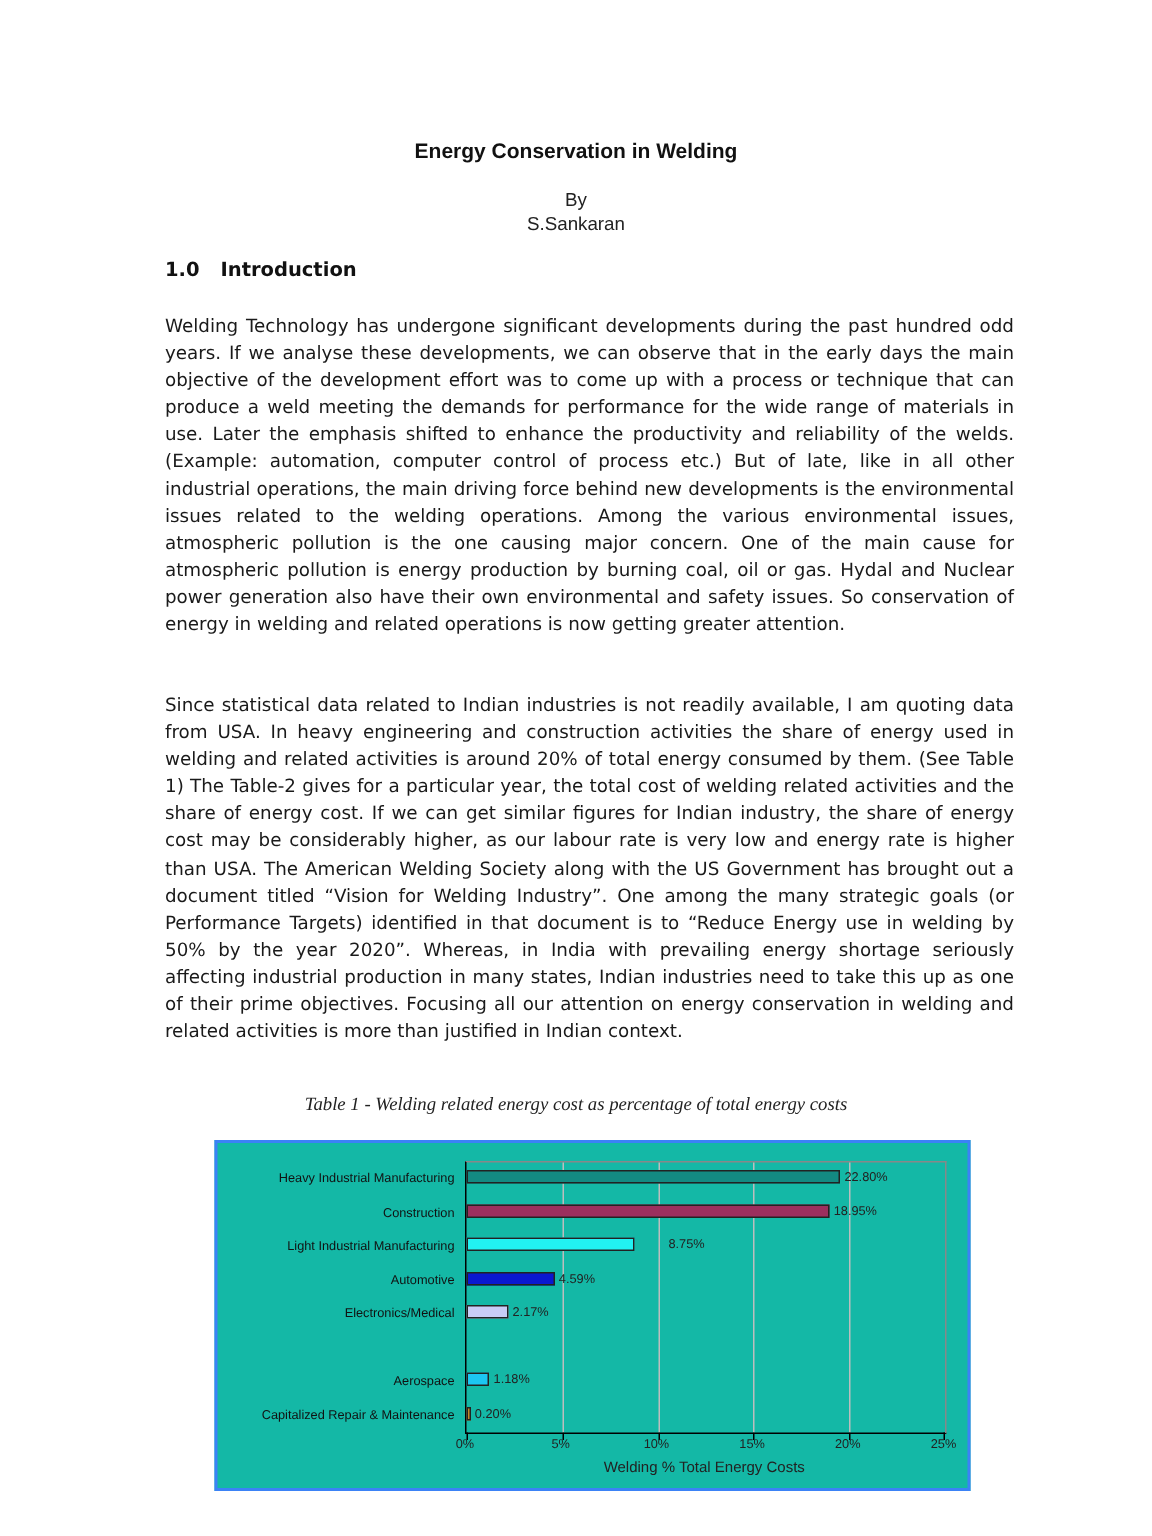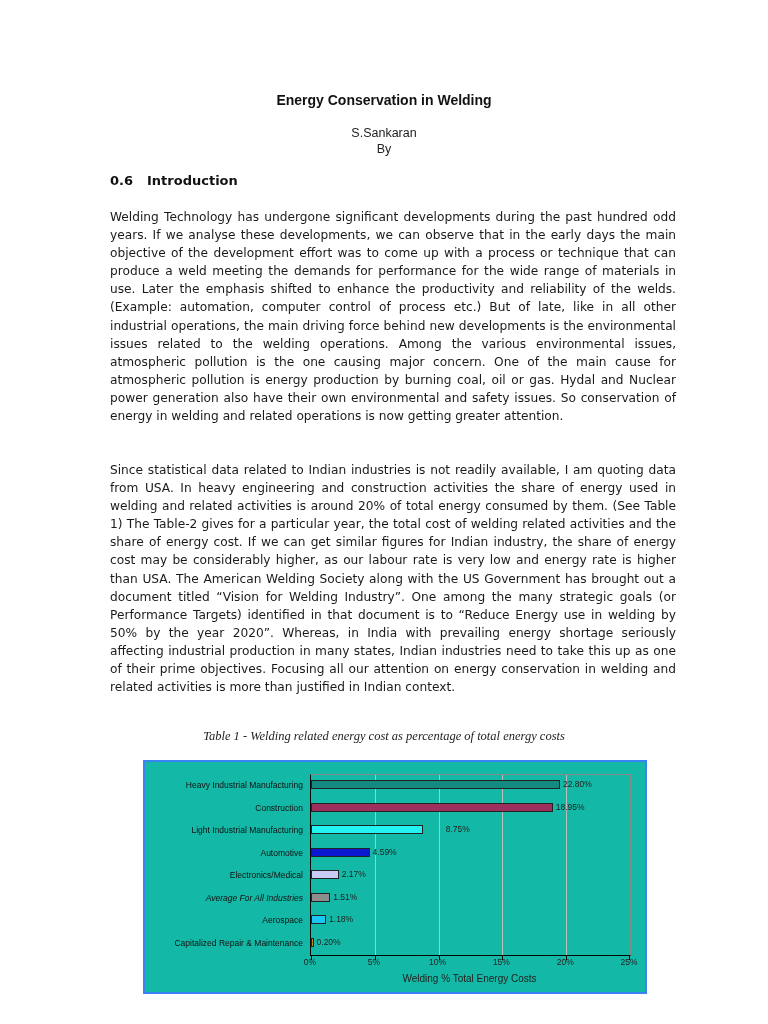--- a/index.html
+++ b/index.html
@@ -33,25 +33,25 @@
   .xtick-label { position: absolute; top: 195px; font-family: "Liberation Sans", sans-serif; font-size: 8.5px; color: #222; transform: translateX(-50%); }
   .xaxis-title { position: absolute; left: 165px; width: 319px; top: 211px; text-align: center;
     font-family: "Liberation Sans", sans-serif; font-size: 10px; color: #222; }
 </style>
 </head>
 <body>
 
 <div class="page">
   <div class="title">Energy Conservation in Welding</div>
   <div class="by">
+    <div>By</div>
     <div>S.Sankaran</div>
-    <div>By</div>
   </div>
   <div class="section">
-    <span class="num">0.6</span><span>Introduction</span>
+    <span class="num">1.0</span><span>Introduction</span>
   </div>
   <p class="para p1">Welding Technology has undergone significant developments during the past hundred odd years. If we analyse these developments, we can observe that in the early days the main objective of the development effort was to come up with a process or technique that can produce a weld meeting the demands for performance for the wide range of materials in use. Later the emphasis shifted to enhance the productivity and reliability of the welds. (Example: automation, computer control of process etc.) But of late, like in all other industrial operations, the main driving force behind new developments is the environmental issues related to the welding operations. Among the various environmental issues, atmospheric pollution is the one causing major concern. One of the main cause for atmospheric pollution is energy production by burning coal, oil or gas. Hydal and Nuclear power generation also have their own environmental and safety issues.  So conservation of energy in welding and related operations is now getting greater attention.</p>
   <p class="para p2">Since statistical data related to Indian industries is not readily available, I am quoting data from USA.  In heavy engineering and construction activities the share of energy used in welding and related activities is around 20% of total energy consumed by them. (See Table 1)  The Table-2 gives for a particular year, the total cost of welding related activities and the share of energy cost. If we can get similar figures for Indian industry, the share of energy cost may be considerably higher, as our labour rate is very low and energy rate is higher than USA. The American Welding Society along with the US Government has brought out a document titled “Vision for Welding Industry”.  One among the many strategic goals (or Performance Targets) identified in that document is to “Reduce Energy use in welding by 50% by the year 2020”. Whereas, in India with prevailing energy shortage seriously affecting industrial production in many states, Indian industries need to take this up as one of their prime objectives. Focusing all our attention on energy conservation in welding and related activities is more than justified in Indian context.</p>
 
   <div class="caption">Table 1 -  Welding related energy cost as percentage of total energy costs</div>
 
   <div class="chart-box">
     <div class="plot" id="plot">
         <div class="tick" style="left: 0px;"></div>
         <div class="grid" style="left: 63.8px;"></div>
@@ -81,25 +81,20 @@
         <div class="row" style="top: 69.5px; width: 319px;">
           <div class="row-label" style="right: 327px;">Automotive</div>
           <div class="bar" style="width: 58.5684px; background: rgb(10, 24, 208);"></div>
           <div class="bar-value" style="left: 61.5684px;">4.59%</div>
         </div>
         <div class="row" style="top: 92px; width: 319px;">
           <div class="row-label" style="right: 327px;">Electronics/Medical</div>
           <div class="bar" style="width: 27.6892px; background: rgb(200, 204, 246);"></div>
           <div class="bar-value" style="left: 30.6892px;">2.17%</div>
         </div>
-        <div class="row" style="top: 114.5px; width: 319px;">
-          <div class="row-label italic" style="right: 327px;">Average For All Industries</div>
-          <div class="bar" style="width: 19.2676px; background: rgb(142, 142, 142);"></div>
-          <div class="bar-value" style="left: 22.2676px;">1.51%</div>
-        </div>
         <div class="row" style="top: 137px; width: 319px;">
           <div class="row-label" style="right: 327px;">Aerospace</div>
           <div class="bar" style="width: 15.0568px; background: rgb(28, 198, 242);"></div>
           <div class="bar-value" style="left: 18.0568px;">1.18%</div>
         </div>
         <div class="row" style="top: 159.5px; width: 319px;">
           <div class="row-label" style="right: 327px;">Capitalized Repair &amp; Maintenance</div>
           <div class="bar" style="width: 2.552px; background: rgb(192, 138, 40);"></div>
           <div class="bar-value" style="left: 5.552px;">0.20%</div>
         </div>

